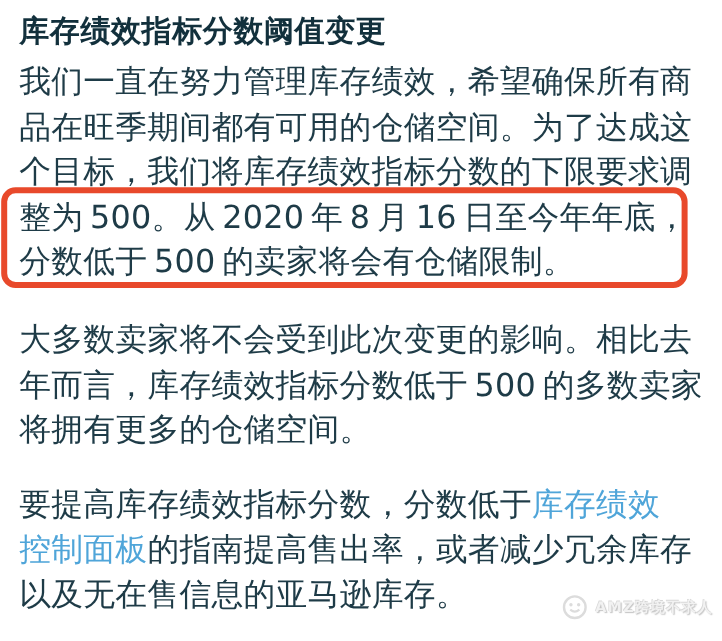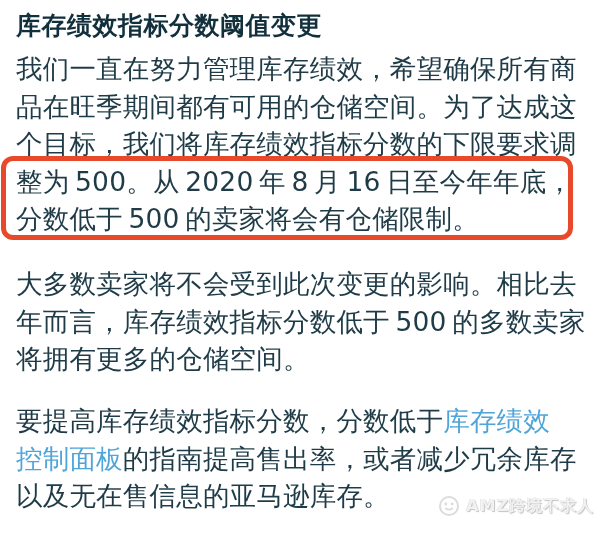--- a/index.html
+++ b/index.html
@@ -58,21 +58,21 @@
     position: absolute;
     right: 8px; top: 495px;
     display: flex;
     align-items: center;
     gap: 6px;
   }
   .wm-icon circle.face,
   .wm-icon path { stroke: var(--color-watermark, #dcdcdc); fill: none; }
   .wm-icon circle.eye { fill: var(--color-watermark, #dcdcdc); stroke: none; }
   .wm-text {
-    font-size: 16px;
+    font-size: 12px;
     font-weight: bold;
     letter-spacing: 1px;
     color: #f2f2f2;
     text-shadow: 1px 1px 1px #c2c2c2, -0.5px -0.5px 0.5px #d8d8d8;
   }
 </style>
 </head>
 <body>
 
 <div class="page">

